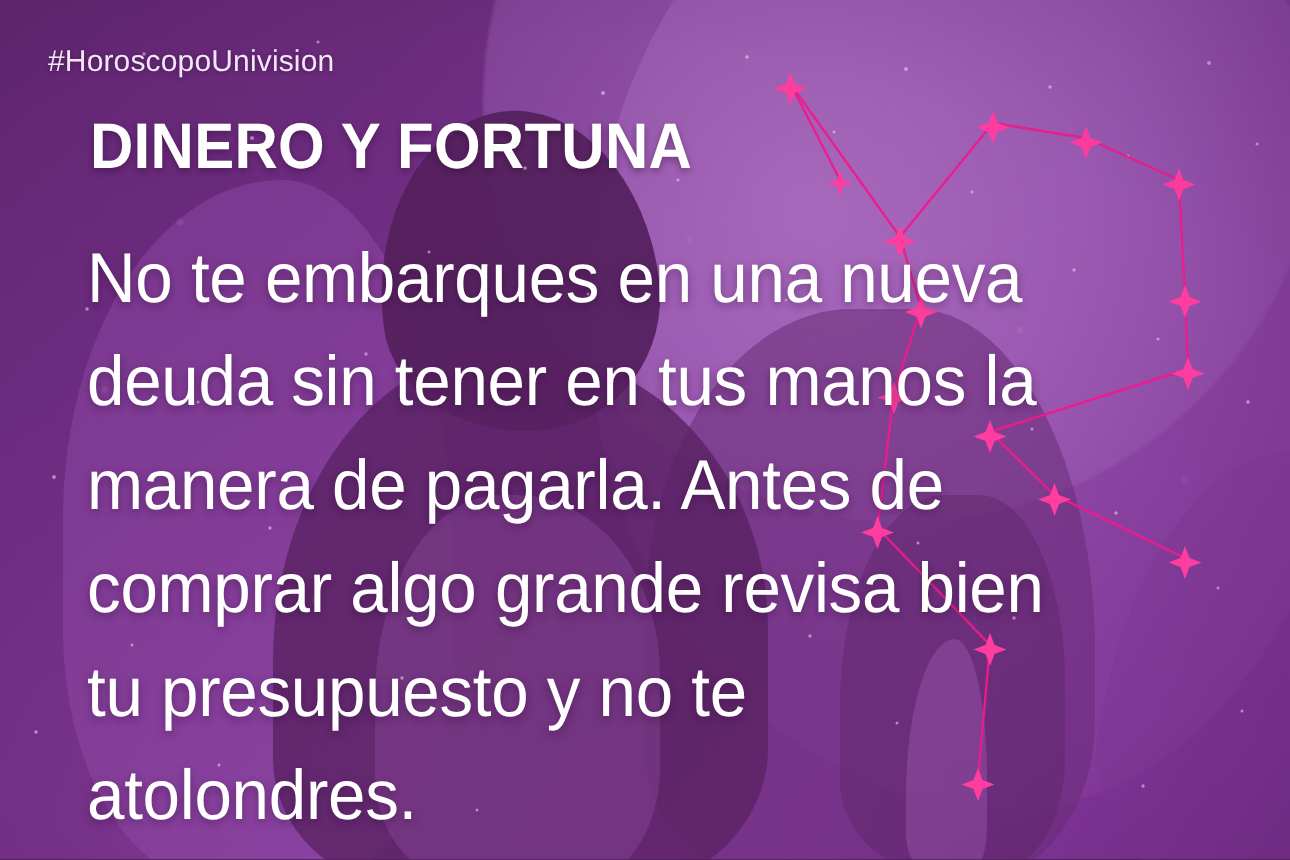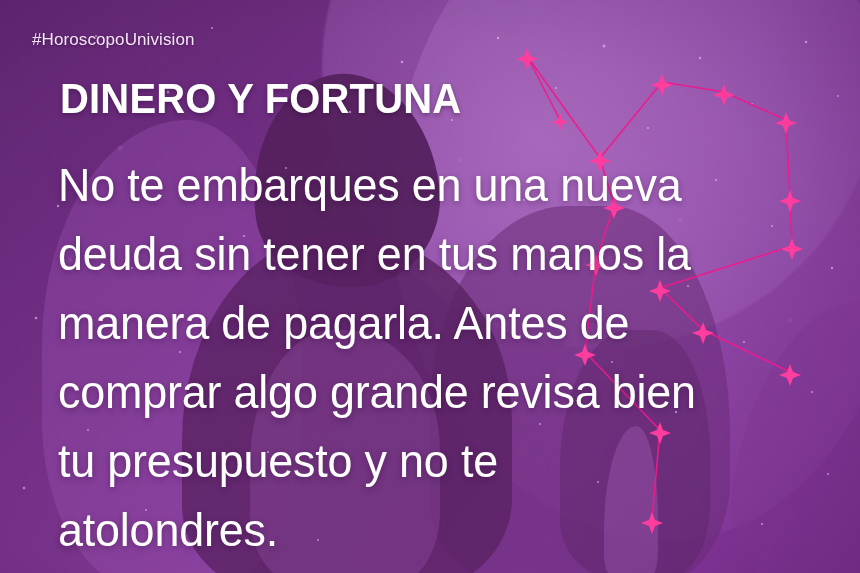--- a/index.html
+++ b/index.html
@@ -164,21 +164,21 @@
   .content {
     position: absolute;
     inset: 0;
     padding: 0;
   }
   .hashtag {
     position: absolute;
     left: 32px;
     top: 30px;
     color: #f3e6f6;
-    font-size: 17px;
+    font-size: 20px;
     font-weight: 400;
     letter-spacing: .1px;
     text-shadow: 0 1px 3px rgba(40,8,48,.45);
   }
   .headline {
     position: absolute;
     left: 60px;
     top: 77px;
     margin: 0;
     color: #ffffff;

